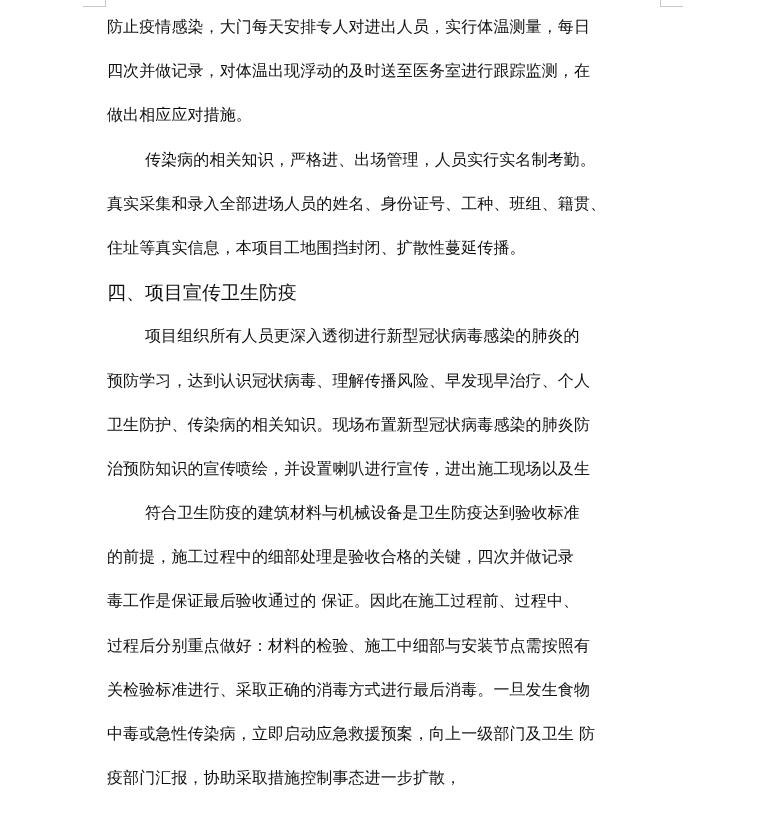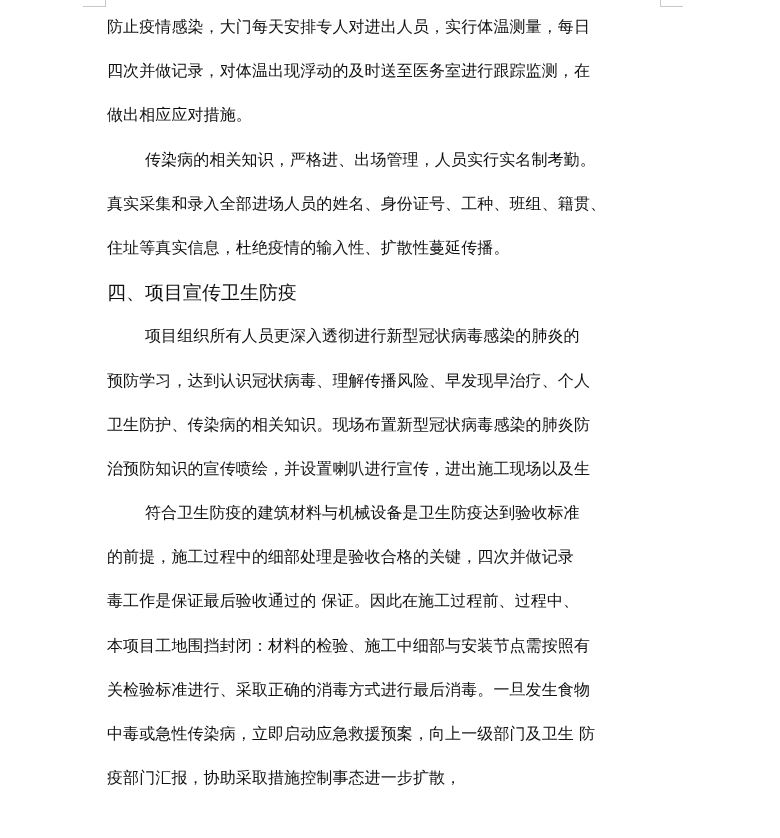--- a/index.html
+++ b/index.html
@@ -66,35 +66,35 @@
 
   <div>
     <div class="line">防止疫情感染，大门每天安排专人对进出人员，实行体温测量，每日</div>
     <div class="line">四次并做记录，对体温出现浮动的及时送至医务室进行跟踪监测，在</div>
     <div class="line">做出相应应对措施。</div>
   </div>
 
   <div>
     <div class="line indent">传染病的相关知识，严格进、出场管理，人员实行实名制考勤。</div>
     <div class="line">真实采集和录入全部进场人员的姓名、身份证号、工种、班组、籍贯、</div>
-    <div class="line">住址等真实信息，杜绝疫情的输入性、扩散性蔓延传播。</div>
+    <div class="line">住址等真实信息，本项目工地围挡封闭、扩散性蔓延传播。</div>
   </div>
 
   <div class="heading">四、项目宣传卫生防疫</div>
 
   <div>
     <div class="line indent">项目组织所有人员更深入透彻进行新型冠状病毒感染的肺炎的</div>
     <div class="line">预防学习，达到认识冠状病毒、理解传播风险、早发现早治疗、个人</div>
     <div class="line">卫生防护、传染病的相关知识。现场布置新型冠状病毒感染的肺炎防</div>
     <div class="line">治预防知识的宣传喷绘，并设置喇叭进行宣传，进出施工现场以及生</div>
   </div>
 
   <div>
     <div class="line indent">符合卫生防疫的建筑材料与机械设备是卫生防疫达到验收标准</div>
     <div class="line">的前提，施工过程中的细部处理是验收合格的关键，四次并做记录</div>
     <div class="line">毒工作是保证最后验收通过的 保证。因此在施工过程前、过程中、</div>
-    <div class="line">本项目工地围挡封闭：材料的检验、施工中细部与安装节点需按照有</div>
+    <div class="line">过程后分别重点做好：材料的检验、施工中细部与安装节点需按照有</div>
     <div class="line">关检验标准进行、采取正确的消毒方式进行最后消毒。一旦发生食物</div>
     <div class="line">中毒或急性传染病，立即启动应急救援预案，向上一级部门及卫生 防</div>
     <div class="line">疫部门汇报，协助采取措施控制事态进一步扩散，</div>
   </div>
 
 </div>
 
 </body></html>

